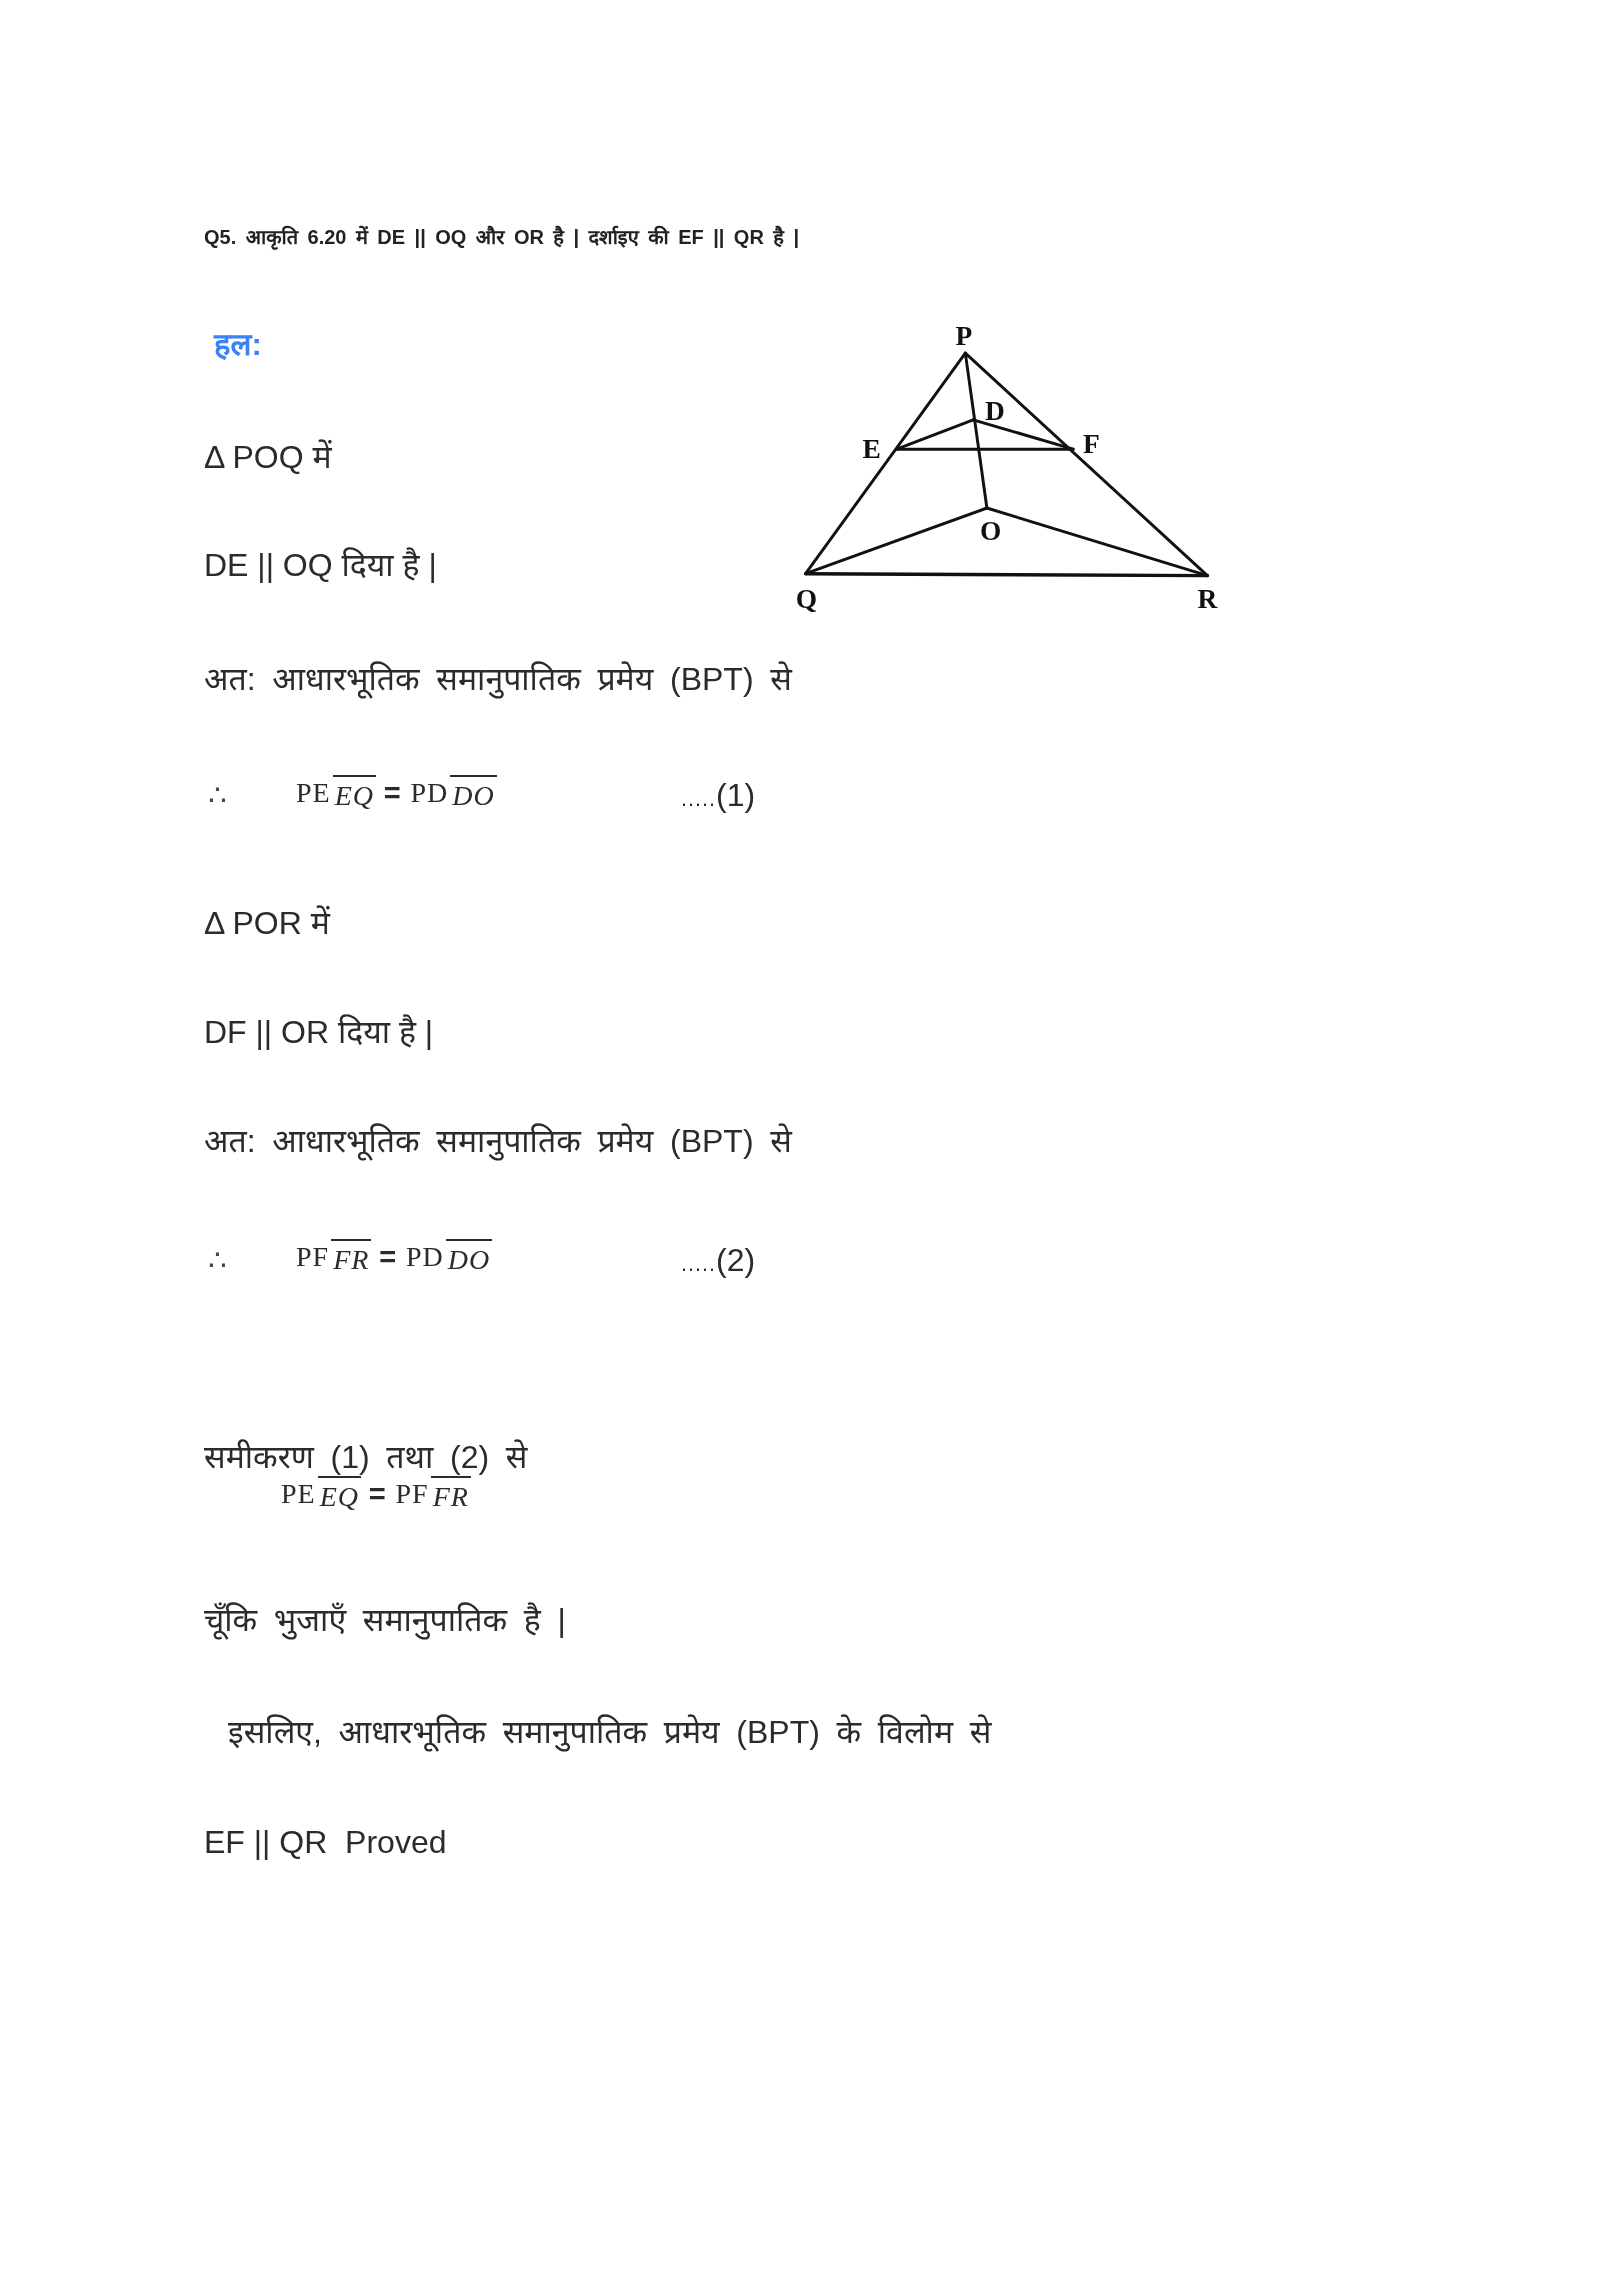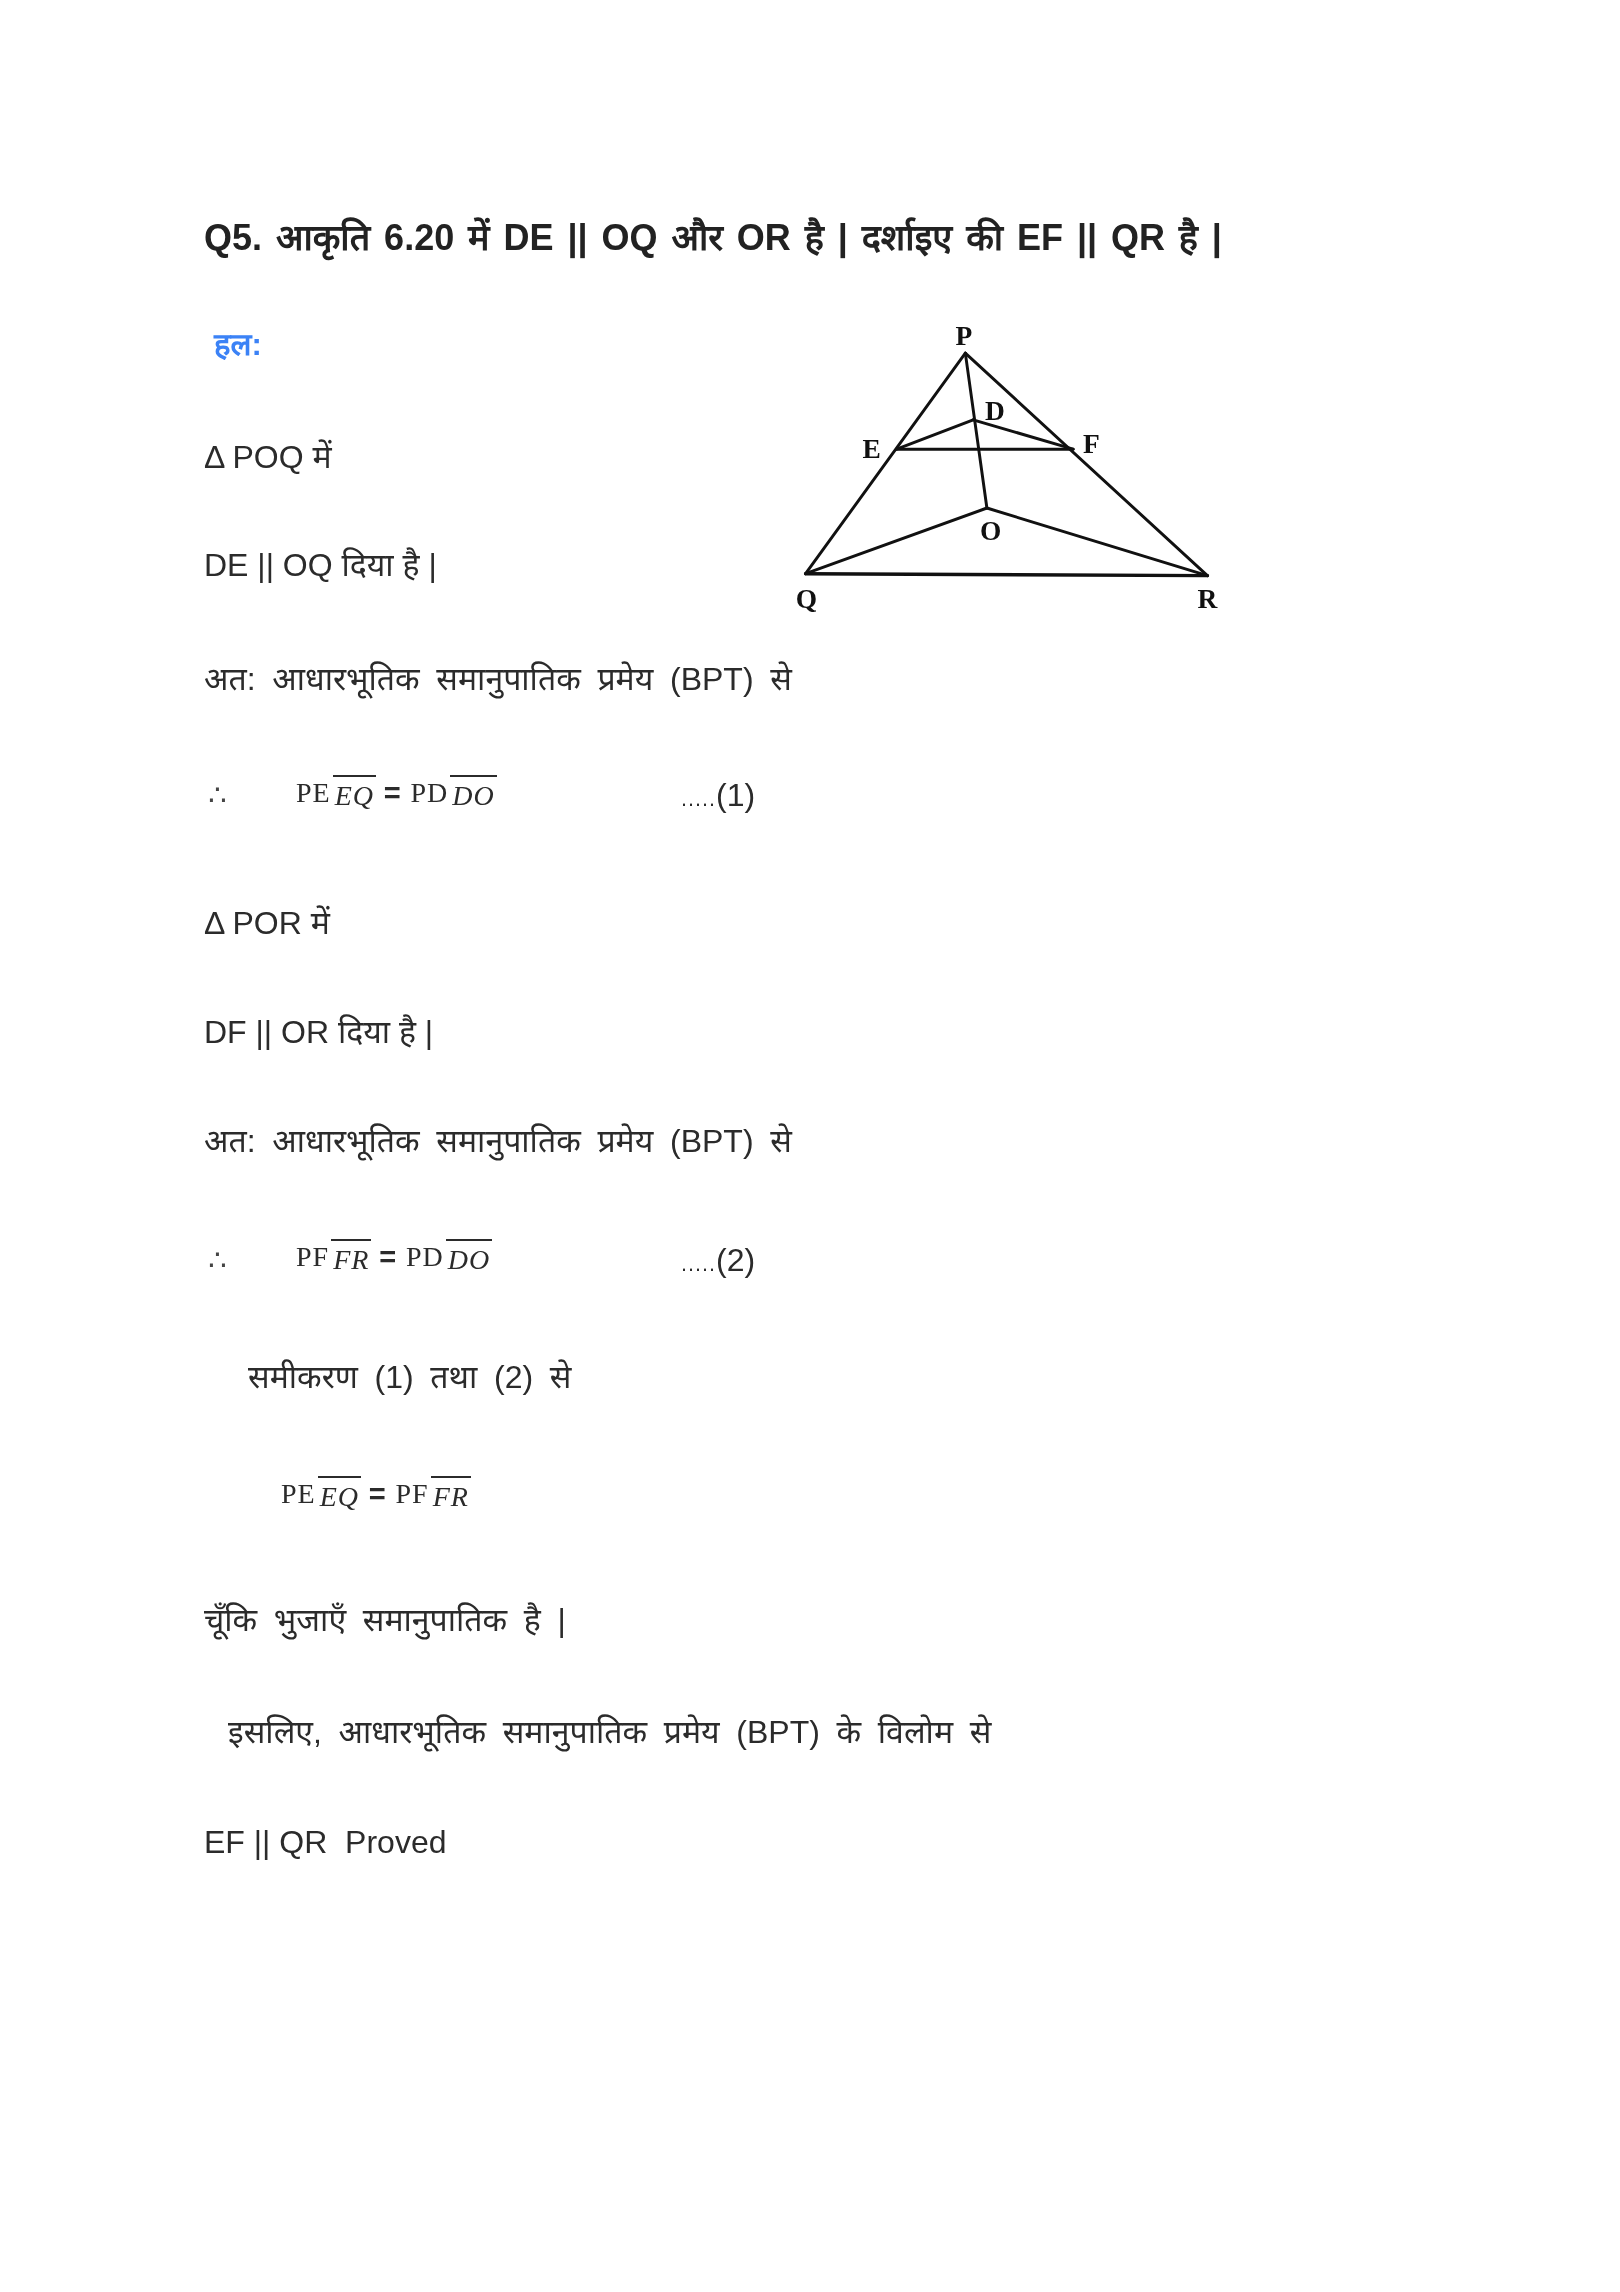--- a/index.html
+++ b/index.html
@@ -15,21 +15,21 @@
   .line {
     position: absolute;
     left: 204px;
     white-space: nowrap;
     font-size: 32px;
     line-height: 43px;
     height: 43px;
   }
   .title {
     font-weight: bold;
-    font-size: 36px;
+    font-size: 20px;
     color: #222222;
     word-spacing: 3.9px;
   }
   .hal {
     left: 214px;
     font-weight: bold;
     color: #3b82f6;
     font-size: 31px;
   }
   .wide { word-spacing: 7.8px; }
@@ -149,21 +149,21 @@
   <span class="eq">=</span>
   <span class="frac">
     <span class="num">PD</span>
     <span class="den">DO</span>
   </span>
 </div>
 <div class="eqlabel" style="left:681px; top:1241px;">
   <span class="dots">.....</span><span>(2)</span>
 </div>
 
-<div class="line wide" style="top:1356px;margin-left:44px;">समीकरण (1) तथा (2) से</div>
+<div class="line wide" style="top:1436px;">समीकरण (1) तथा (2) से</div>
 
 <div class="frac-row" style="left:279px; top:1455px;">
   <span class="frac">
     <span class="num">PE</span>
     <span class="den">EQ</span>
   </span>
   <span class="eq">=</span>
   <span class="frac">
     <span class="num">PF</span>
     <span class="den">FR</span>

